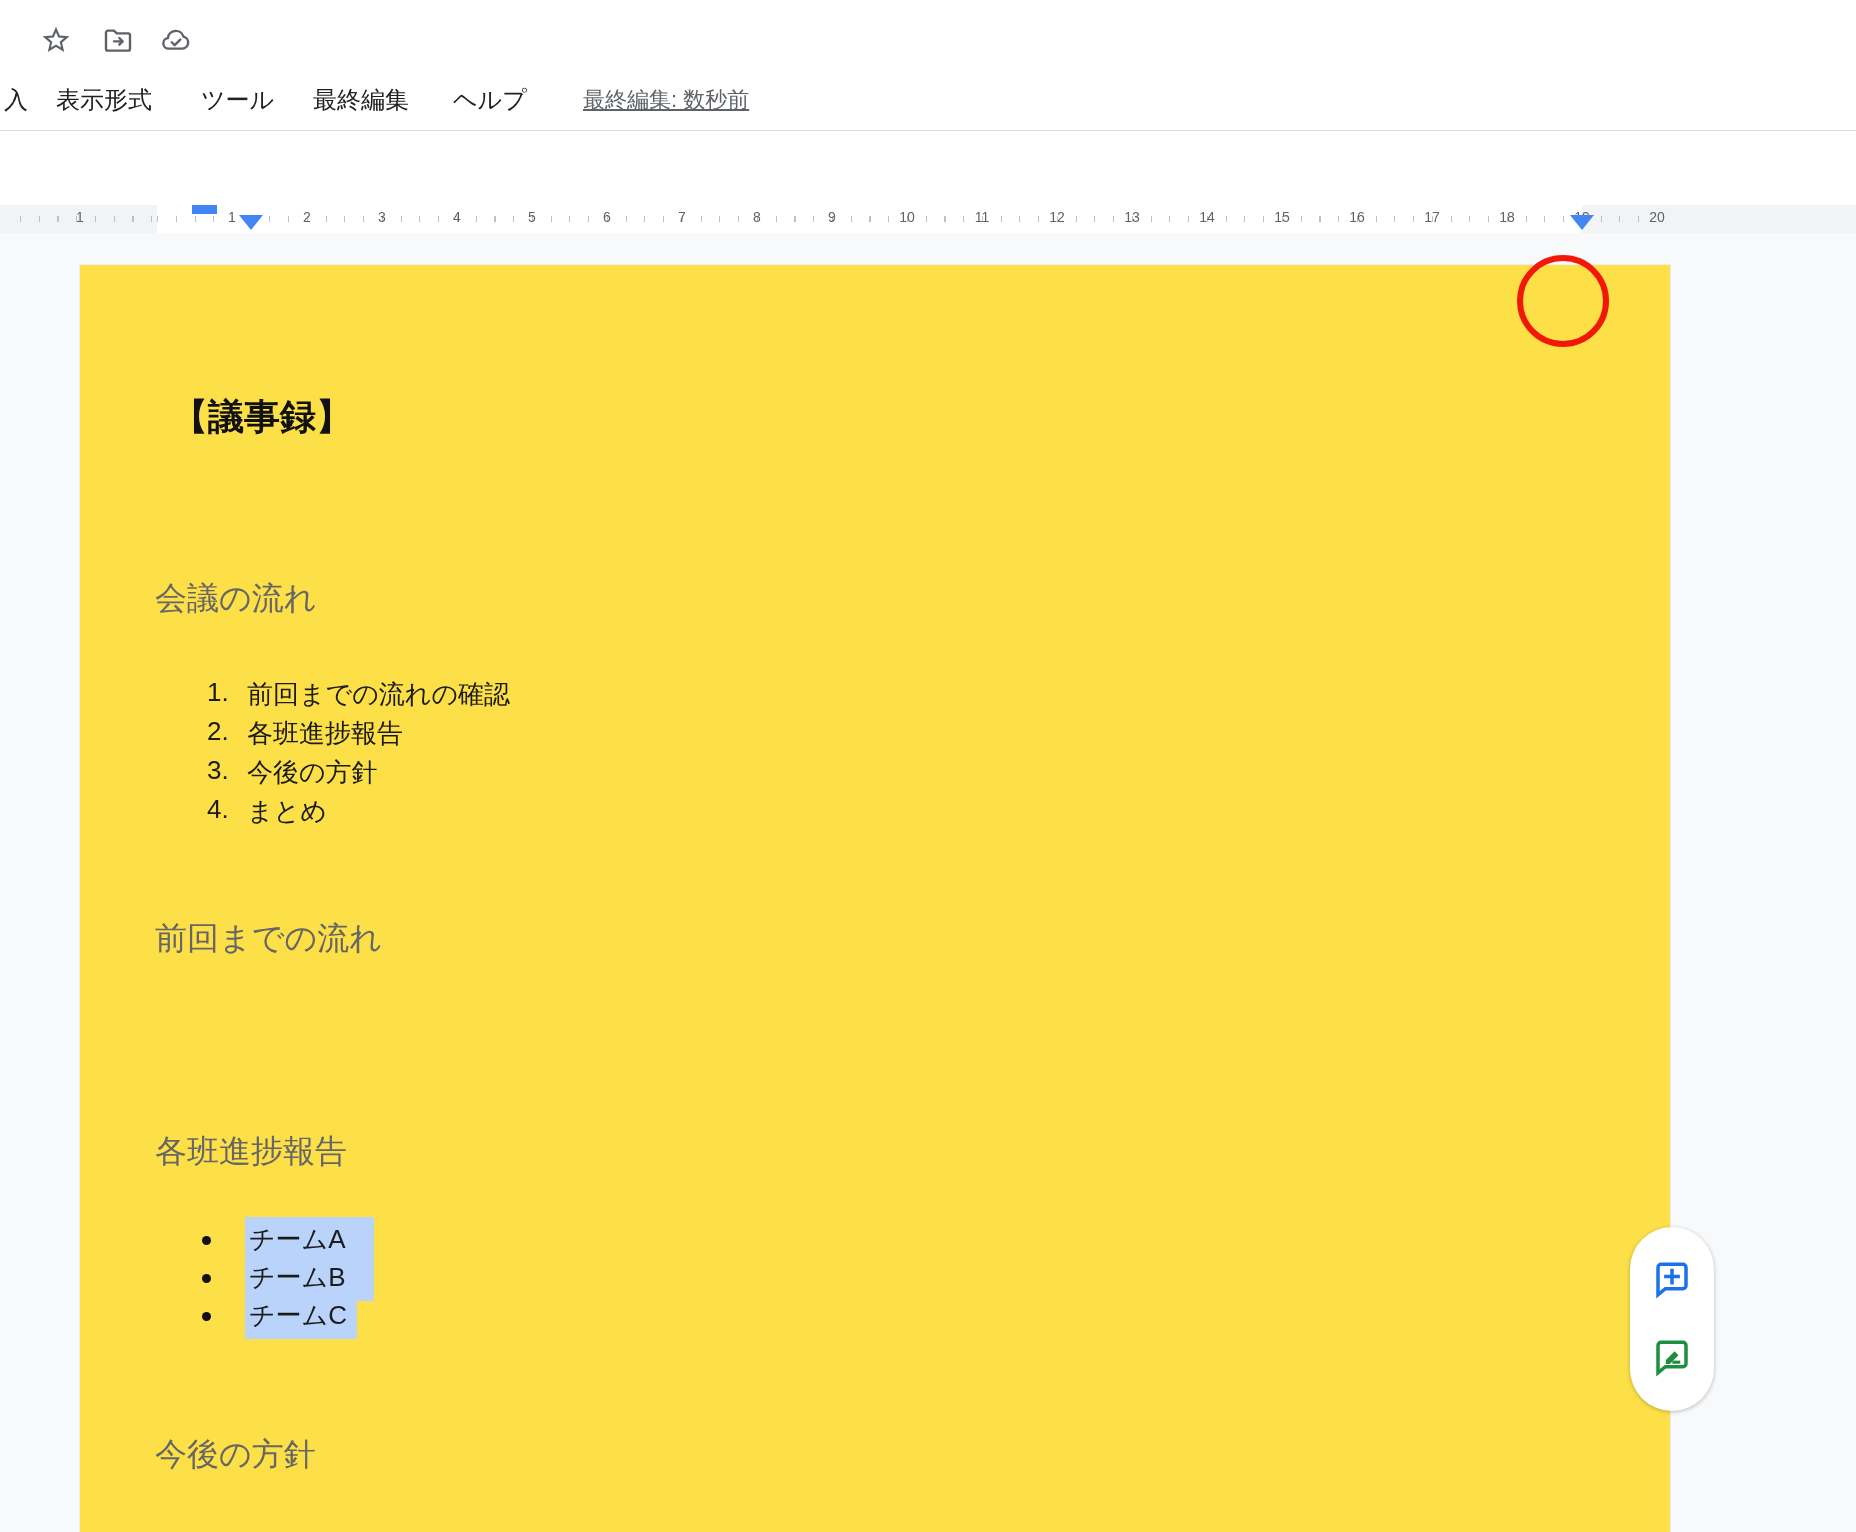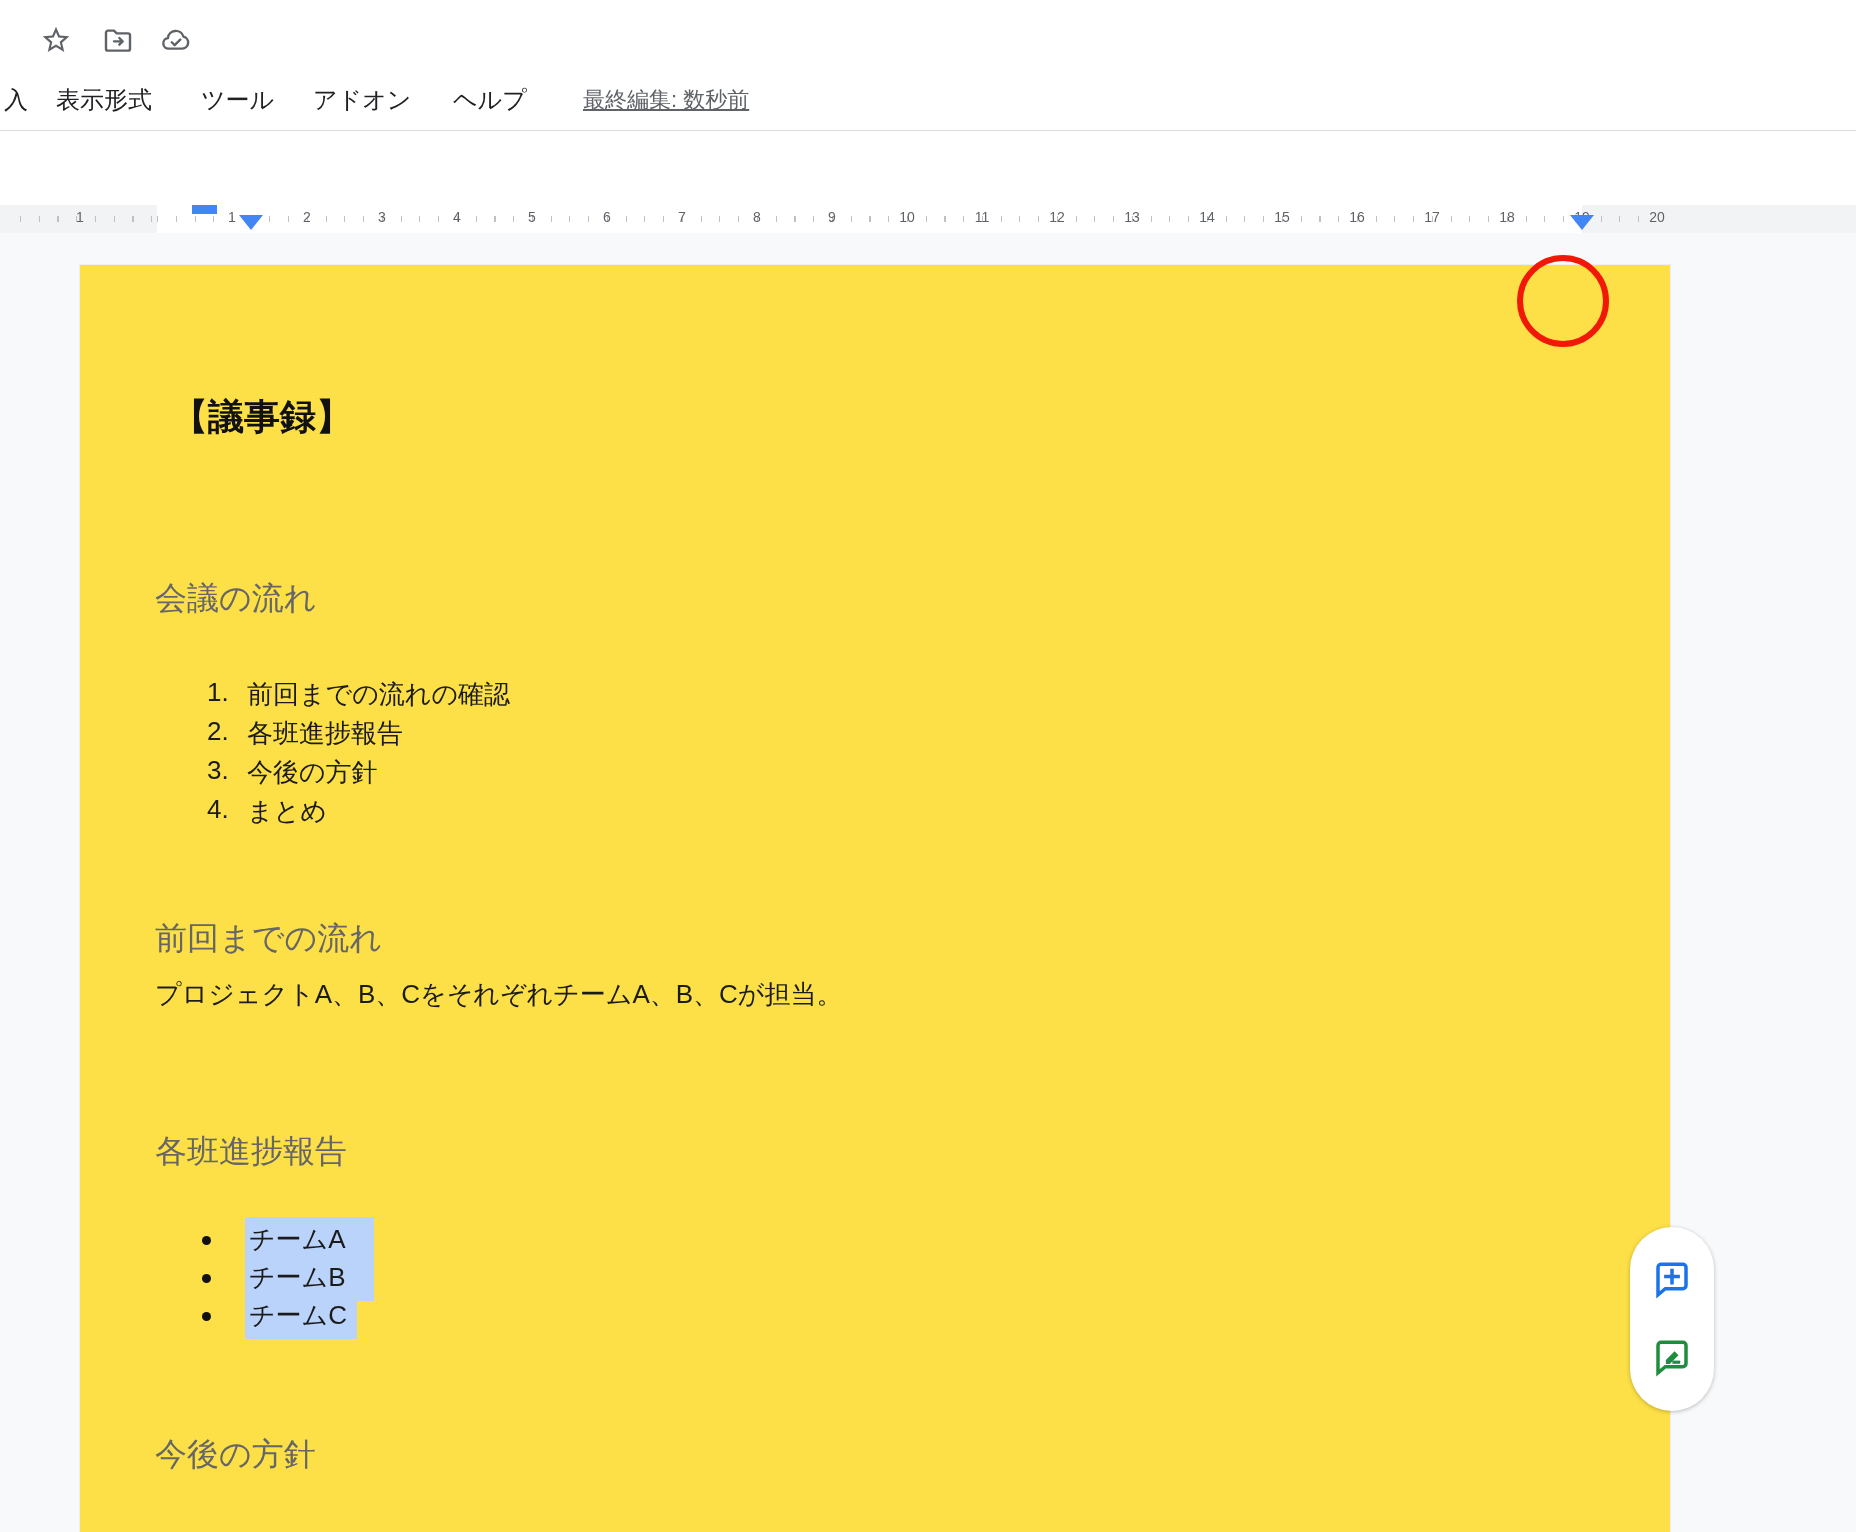--- a/index.html
+++ b/index.html
@@ -86,21 +86,21 @@
   <span class="hdr-icon" style="left:160px;">
     <svg viewBox="0 0 24 24" width="32" height="32" fill="none" stroke="#5f6368" stroke-width="1.8">
       <path d="M6.5 18.5a4 4 0 0 1-.6-7.96 6 6 0 0 1 11.7-1.1 4.6 4.6 0 0 1-.9 9.06z"></path>
       <path d="M8.8 13.7l2.2 2.2 4.2-4.2" stroke-linecap="round" stroke-linejoin="round"></path>
     </svg>
   </span>
   <div id="menubar">
     <span class="menu-item" style="left:4px;">入</span>
     <span class="menu-item" style="left:56px;">表示形式</span>
     <span class="menu-item" style="left:201px;">ツール</span>
-    <span class="menu-item" style="left:313px;">アドオン</span>
+    <span class="menu-item" style="left:313px;">最終編集</span>
     <span class="menu-item" style="left:453px;">ヘルプ</span>
     <span id="last-edit" style="left:583px; top:1px;">最終編集: 数秒前</span>
   </div>
 </div>
 <div id="hdr-divider"></div>
 
 <div id="toolbar">
 
   <div id="style-dd">
     <span class="txt-ctl">標準テキス...</span>
@@ -314,21 +314,20 @@
     <div class="ol-row" style="top:490px;">
       <span class="ol-num">3.</span>
       <span>今後の方針</span>
     </div>
     <div class="ol-row" style="top:529px;">
       <span class="ol-num">4.</span>
       <span>まとめ</span>
     </div>
 
     <div class="doc-h2" style="top:652px;">前回までの流れ</div>
-    <div class="doc-p" style="top:712px;">プロジェクトA、B、CをそれぞれチームA、B、Cが担当。</div>
 
     <div class="doc-h2" style="top:865px;">各班進捗報告</div>
 
     <div class="ul-row" style="top:955px;">
       <span class="ul-dot"></span>
       <span class="hl">チームA</span>
     </div>
     <div class="ul-row" style="top:993px;">
       <span class="ul-dot"></span>
       <span class="hl">チームB</span>

